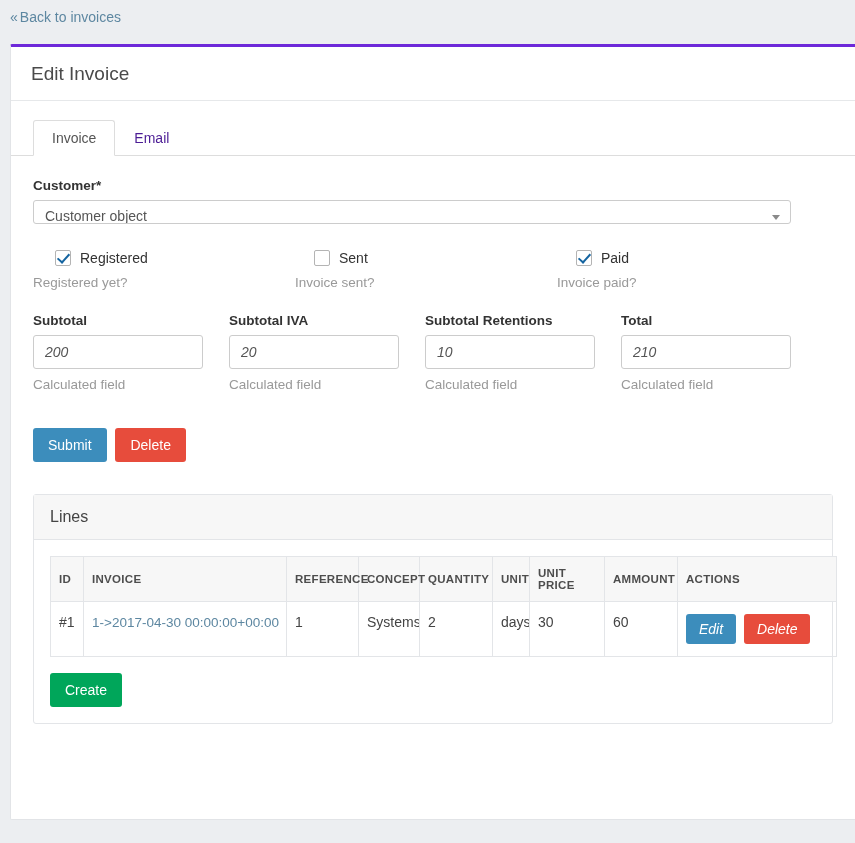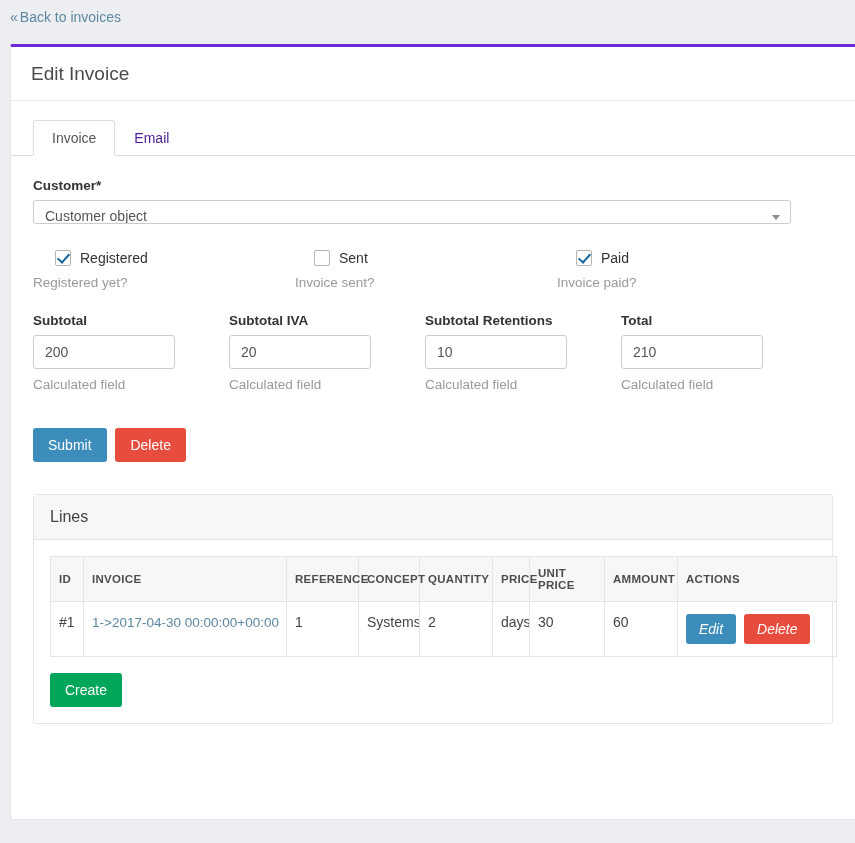--- a/index.html
+++ b/index.html
@@ -151,21 +151,21 @@
     justify-content: center;
     color: #555;
     font-size: 14px;
   }
   .ig-addon svg { display: block; }
   .input-group .control { border-radius: 0 3px 3px 0; }
 
   
   .row4 { display: flex; margin-top: 23px; }
   .col-q { width: 196px; }
-  .col-q .control { width: 142px; }
+  .col-q .control { width: 170px; font-style: italic; }
 
   
   .btn {
     display: inline-block;
     border: none;
     border-radius: 3px;
     color: #fff;
     font-size: 14px;
     font-family: "Liberation Sans", sans-serif;
     padding: 9px 15px;
@@ -328,21 +328,21 @@
             <col style="width:73px">
             <col style="width:159px">
           </colgroup>
           <thead>
             <tr>
               <th>ID</th>
               <th>INVOICE</th>
               <th>REFERENCE</th>
               <th>CONCEPT</th>
               <th>QUANTITY</th>
-              <th>PRICE</th>
+              <th>UNIT</th>
               <th>UNIT PRICE</th>
               <th>AMMOUNT</th>
               <th>ACTIONS</th>
             </tr>
           </thead>
           <tbody>
             <tr>
               <td class="cell-id">#1</td>
               <td><a class="inv-link" href="#">1-&gt;2017-04-30 00:00:00+00:00</a></td>
               <td>1</td>

